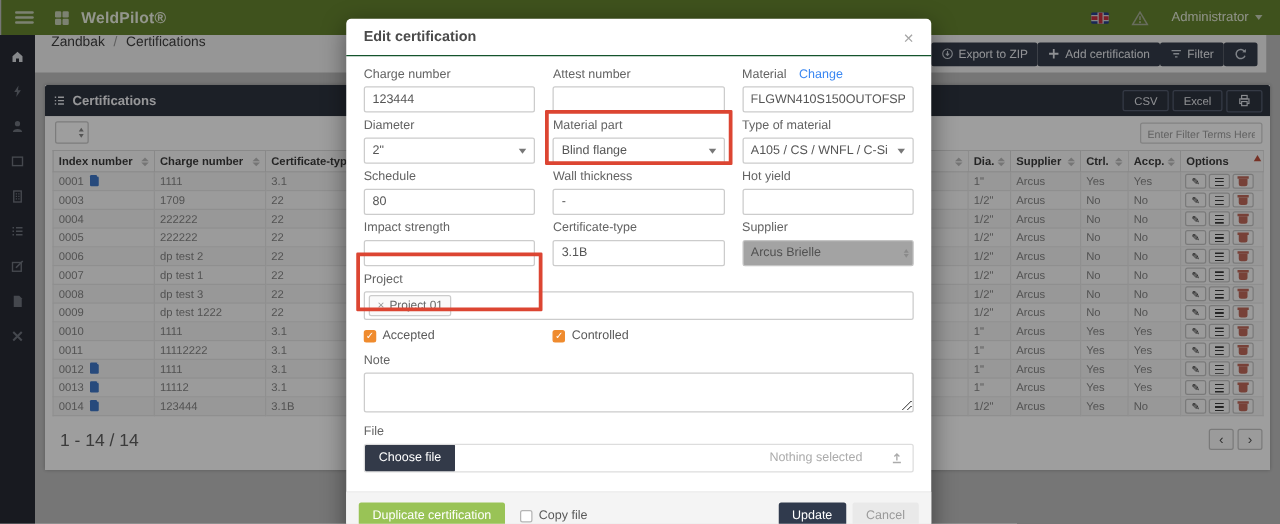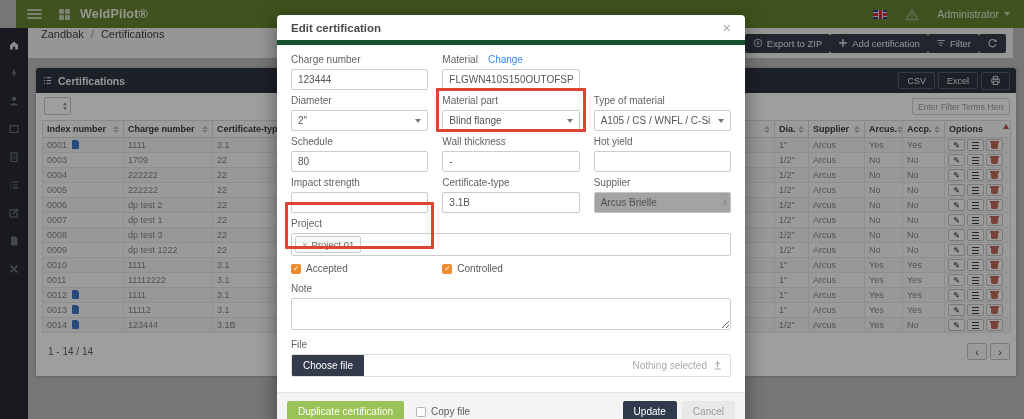--- a/index.html
+++ b/index.html
@@ -1,20 +1,20 @@
 <!DOCTYPE html>
 <html><head>
 <meta charset="utf-8">
 <style>
   *{box-sizing:border-box;margin:0;padding:0}
   html,body{width:1024px;height:419px}
   body{position:relative;overflow:hidden;background:#bfbfbf;font-family:"Liberation Sans",sans-serif;-webkit-font-smoothing:antialiased}
 
   
-  .topbar{position:absolute;top:0;left:16px;right:0;height:28px;background:#66852f;display:flex;align-items:center;z-index:1}
+  .topbar{position:absolute;top:0;left:1px;right:0;height:28px;background:#66852f;display:flex;align-items:center;z-index:1}
   .hamburger{margin-left:11px;display:flex;flex-direction:column;gap:2px;cursor:pointer}
   .hamburger i{display:block;width:15px;height:2px;background:#c9d2b8;border-radius:1px}
   .appgrid{margin-left:17px;display:grid;grid-template-columns:5px 5px;grid-template-rows:5px 5px;gap:1px;cursor:pointer}
   .appgrid i{background:#c9d2b8;border-radius:1px}
   .brand{margin-left:10px;color:#eef2e4;font-size:12.5px;font-weight:bold;letter-spacing:.2px}
   .top-right{margin-left:auto;display:flex;align-items:center;gap:18px;padding-right:14px}
   .flag{width:14px;height:9px;background:#2a3f8f;position:relative;border-radius:1px;overflow:hidden;cursor:pointer}
   .flag::before{content:"";position:absolute;left:0;right:0;top:3px;height:3px;background:#c8313e;box-shadow:0 0 0 1px #d8d8d8}
   .flag::after{content:"";position:absolute;top:0;bottom:0;left:5.5px;width:3px;background:#c8313e;box-shadow:0 0 0 1px #d8d8d8}
   .admin{display:flex;align-items:center;gap:5px;color:#e6ebda;font-size:10.5px;cursor:pointer}
@@ -63,30 +63,30 @@
   .scroll-hint{position:absolute;right:1px;top:3px;width:0;height:0;border-left:3.5px solid transparent;border-right:3.5px solid transparent;border-bottom:5px solid #c0503c}
   .file-ic{display:inline-block;width:7px;height:9px;background:#3f78c9;border-radius:1px;margin-left:5px;vertical-align:-1px;position:relative}
   .file-ic::after{content:"";position:absolute;top:0;right:0;border:1.5px solid;border-color:#fbfbfb #fbfbfb transparent transparent}
   td.opts{padding:1px 3px}
   .opt-btn{display:inline-flex;align-items:center;justify-content:center;width:17px;height:12px;background:#fafafa;border:1px solid #c6c6c6;border-radius:2px;margin-right:2px;cursor:pointer;vertical-align:middle}
   .g-pencil::after{content:"✎";font-size:8px;color:#1d1d1d;line-height:8px}
   .g-list{width:7px;height:7px;background:repeating-linear-gradient(to bottom,#3a3a3a 0 1px,transparent 1px 3px)}
   .g-trash{width:7px;height:6px;background:#c06a5b;border-radius:0 0 2px 2px;position:relative;margin-top:2px}
   .g-trash::before{content:"";position:absolute;top:-2px;left:-1px;right:-1px;height:1.5px;background:#c06a5b}
   .panel-footer{display:flex;align-items:center;padding:10px 6px 0 6px}
-  .pg-summary{font-size:10px;color:#5f5f5f;margin-left:6px}
+  .pg-summary{font-size:14px;color:#5f5f5f;margin-left:6px}
   .pg-btns{margin-left:auto;display:flex;gap:3px}
   .pg-btn{width:20px;height:17px;border:1px solid #c6c6c6;background:#fafafa;border-radius:2px;display:flex;align-items:center;justify-content:center;font-size:11px;color:#4c4c4c;cursor:pointer}
 
   
   .backdrop{position:absolute;inset:0;background:rgba(0,0,0,.38);z-index:5}
 
   
   .modal{position:absolute;left:277px;top:15px;width:468px;background:#fff;border-radius:4px;box-shadow:0 5px 20px rgba(0,0,0,.45);z-index:10}
-  .modal-header{height:30px;display:flex;align-items:center;padding:0 14px;border-bottom:5px solid #14532d}
+  .modal-header{height:30px;display:flex;align-items:center;padding:0 14px;border-bottom:1px solid #14532d}
   .modal-title{font-size:11.5px;color:#4a4a4a;font-weight:bold}
   .modal-close{margin-left:auto;font-size:14px;color:#a6a6a6;cursor:pointer;line-height:14px}
   .modal-body{position:relative;padding:9px 14px 10px}
   .mrow{display:grid;grid-template-columns:1fr 1fr 1fr;column-gap:14px}
   .field{margin-bottom:5px}
   .flabel{font-size:10px;color:#636363;line-height:12px;margin-bottom:3px;white-space:nowrap;display:flex;gap:10px;align-items:baseline}
   .change-link{color:#3a87f2;font-size:10px;cursor:pointer;text-decoration:none}
   .finput,.sel,.tag-input{width:100%;height:21px;border:1px solid #ccc;border-radius:2px;background:#fff;font-size:10px;color:#555;padding:0 6px;font-family:"Liberation Sans",sans-serif}
   .sel{position:relative;display:flex;align-items:center;cursor:pointer;padding-right:14px}
   .sel .caret1{position:absolute;right:6px;top:8px;width:0;height:0;border-left:3px solid transparent;border-right:3px solid transparent;border-top:4px solid #777}
@@ -94,21 +94,21 @@
   .tag-input{height:23px;display:flex;align-items:center;padding:0 3px}
   .tag{display:inline-flex;align-items:center;gap:4px;border:1px solid #ccc;background:#fafafa;border-radius:2px;font-size:9.5px;color:#666;padding:2px 6px;cursor:pointer}
   .tag-x{color:#999;font-size:9.5px}
   .cbrow{display:flex;align-items:center;gap:5px;font-size:10px;color:#595959;cursor:pointer}
   .cb{width:10px;height:10px;border-radius:2px;background:#fff;border:1px solid #b5b5b5;display:flex;align-items:center;justify-content:center}
   .cb.checked{background:#ef8b2e;border-color:#ef8b2e}
   .cb.checked::after{content:"✓";color:#fff;font-size:8px;line-height:8px}
   .note-ta{width:100%;height:32px;border:1px solid #ccc;border-radius:2px;resize:vertical;font-family:"Liberation Sans",sans-serif;font-size:10px;color:#555;padding:3px 6px}
   .file-box{display:flex;align-items:center;border:1px solid #ddd;border-radius:2px;height:23px;overflow:hidden}
   .choose-btn{background:#333a49;color:#fff;font-size:10px;padding:0 11px;height:23px;display:flex;align-items:center;border-radius:2px;cursor:pointer}
-  .file-status{margin-left:auto;display:flex;gap:5px;color:#ababab;font-size:10px;padding-right:7px}
+  .file-status{margin-left:auto;display:flex;gap:22px;color:#ababab;font-size:10px;padding-right:7px}
   .hl{position:absolute;border:3px solid #dc4532;border-radius:1px;pointer-events:none;z-index:3}
   .hl-mp{left:159px;top:43px;width:150px;height:44px}
   .hl-pr{left:8px;top:157px;width:149px;height:47px}
   .modal-footer{display:flex;align-items:center;gap:12px;background:#f4f4f4;border-top:1px solid #e3e3e3;padding:8px 10px;border-radius:0 0 4px 4px}
   .btn{font-size:10px;border-radius:2px;padding:5px 11px;cursor:pointer;display:inline-flex;align-items:center}
   .btn-green{background:#99c356;color:#fff}
   .btn-dark{background:#303a4d;color:#fff}
   .btn-light{background:#e9e9e9;color:#9a9a9a}
   .modal-footer .right{margin-left:auto;display:flex;gap:5px}
   .mt2{margin-top:2px}
@@ -318,21 +318,21 @@
               <span class="thc">
                 <span>Supplier</span>
                 <span class="sort">
                   <i class="u"></i>
                   <i class="d"></i>
                 </span>
               </span>
             </th>
           <th>
               <span class="thc">
-                <span>Arcus.</span>
+                <span>Ctrl.</span>
                 <span class="sort">
                   <i class="u"></i>
                   <i class="d"></i>
                 </span>
               </span>
             </th>
           <th>
               <span class="thc">
                 <span>Accp.</span>
                 <span class="sort">
@@ -590,20 +590,24 @@
   <div class="modal-body">
     <div class="hl hl-mp"></div>
     <div class="hl hl-pr"></div>
 
     <div class="mrow">
       <div class="field">
         <div class="flabel">Charge number</div>
         <input class="finput" value="123444" style="">
       </div>
       <div class="field">
+        <div class="flabel">Attest number</div>
+        <input class="finput" value="" style="">
+      </div>
+      <div class="field">
         <div class="flabel">
             <span>Material</span>
             <a class="change-link">Change</a>
           </div>
         <input class="finput" value="FLGWN410S150OUTOFSPECSS" style="">
       </div>
     </div>
 
     <div class="mrow">
       <div class="field">

